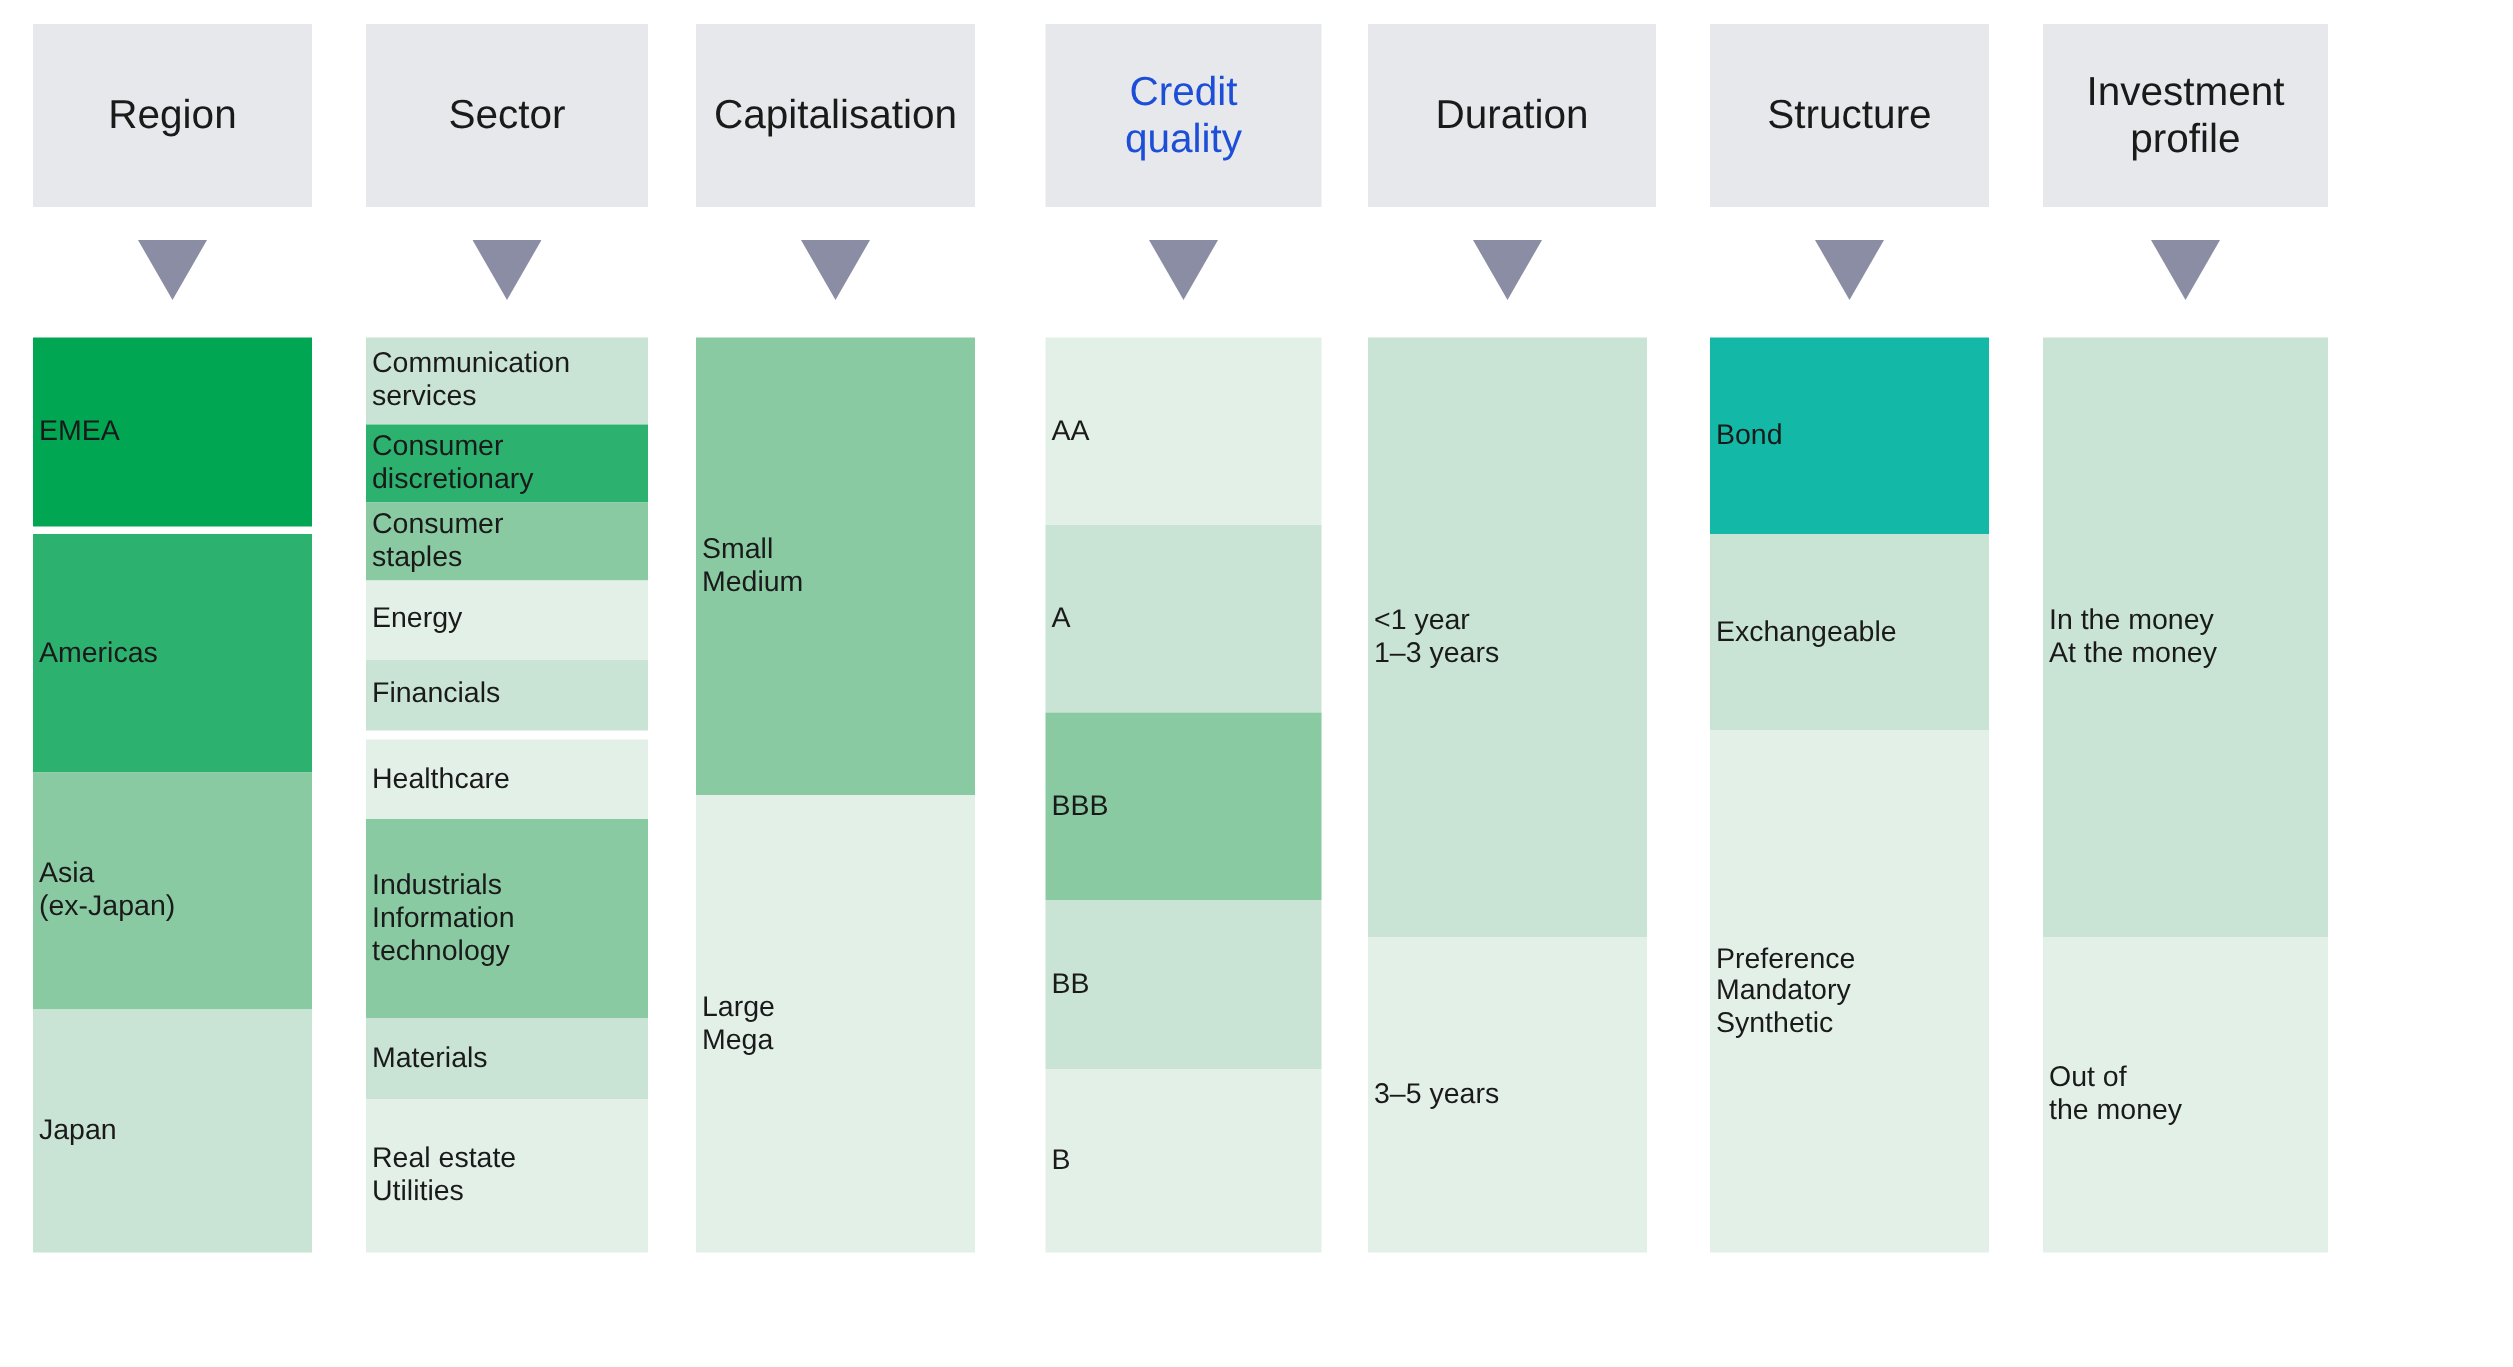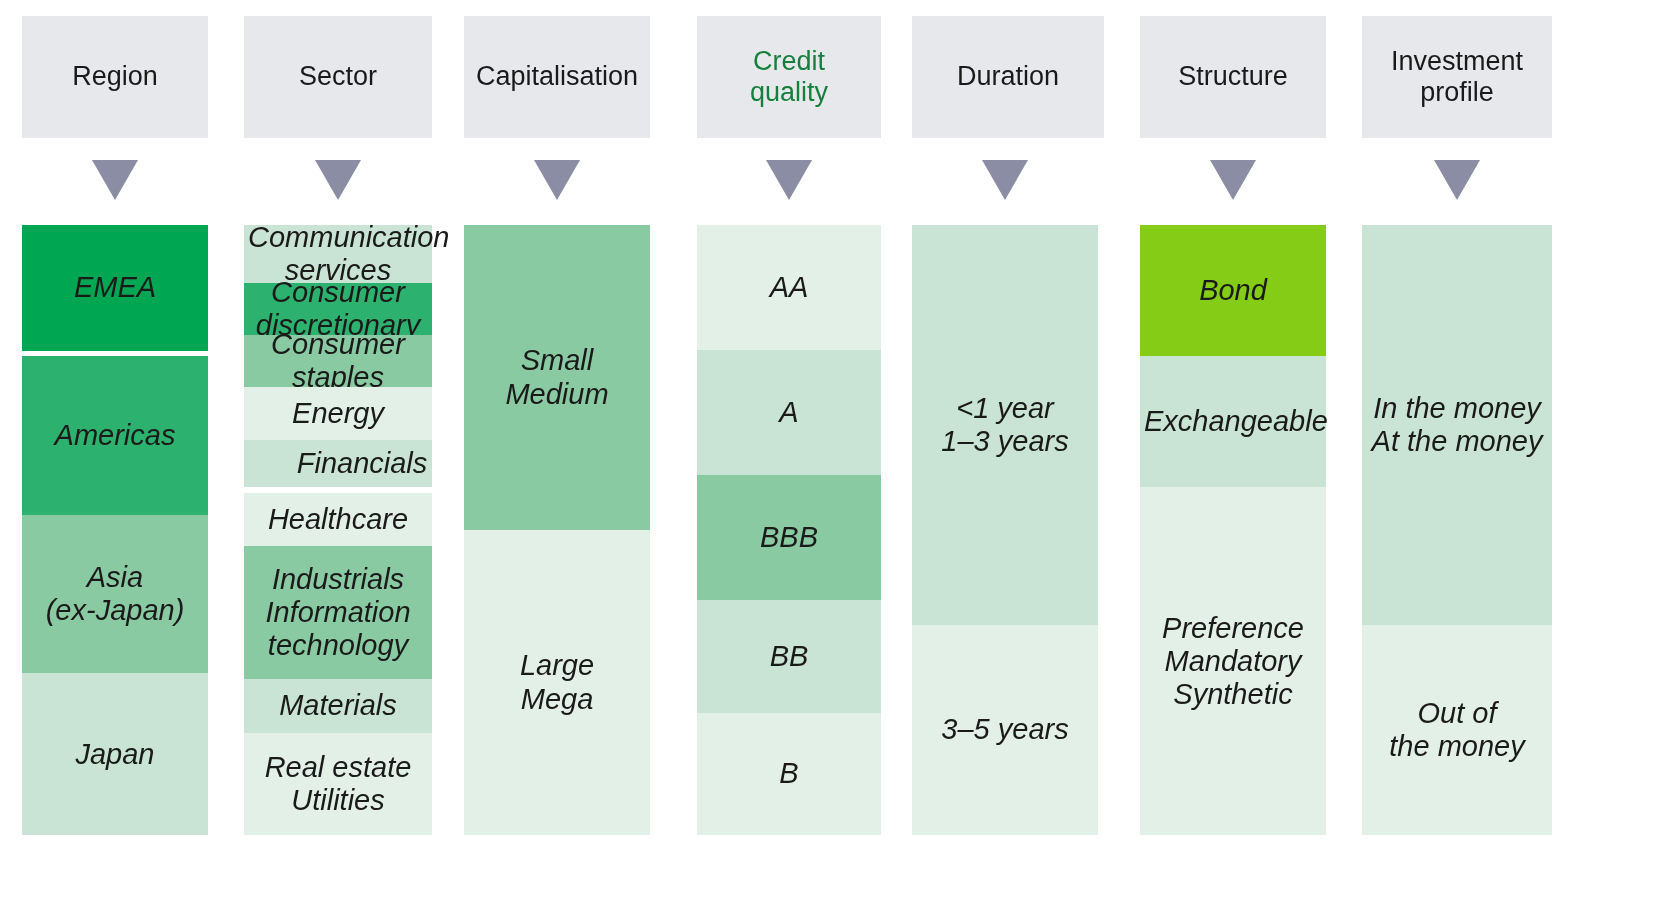--- a/index.html
+++ b/index.html
@@ -32,27 +32,25 @@
   .stack { position:relative; }
 
   .band {
     position:absolute; left:0; right:0;
     display:flex; flex-direction:column;
     align-items:center; justify-content:center;
   }
 
   .item {
     width:100%;
-    text-align:center;
-    font-size:29px;
+    font-size:19px;
     line-height:1.14;
     color:#1a1a1a;
     padding:0 4px;
     white-space:pre-line;
-    font-style:italic;
   }
 </style>
 </head>
 <body style="background: rgb(255, 255, 255);">
 
 <div id="board">
     <div class="column" style="left: 22px; width: 186px; height: 911px; padding-left: 34px;">
       <div class="header" style="position: absolute; top: 16px; left: 0px; width: 186px; height: 122px; background: rgb(231, 232, 236); color: rgb(26, 26, 26);">
         <span style="white-space: pre-line;">Region</span>
       </div>
@@ -95,21 +93,21 @@
           <div class="item">Consumer
 discretionary</div>
         </div>
         <div class="band" style="top: 109.8px; height: 51.85px; background: rgb(138, 202, 162);">
           <div class="item">Consumer
 staples</div>
         </div>
         <div class="band" style="top: 161.65px; height: 53.07px; background: rgb(227, 240, 231);">
           <div class="item">Energy</div>
         </div>
-        <div class="band" style="top: 214.72px; height: 47px; background: rgb(201, 228, 212); padding-left: 48px;">
+        <div class="band" style="top: 214.72px; height: 47px; background: rgb(201, 228, 212);">
           <div class="item">Financials</div>
         </div>
         <div class="band" style="top: 268.4px; height: 53.07px; background: rgb(227, 240, 231);">
           <div class="item">Healthcare</div>
         </div>
         <div class="band" style="top: 321.47px; height: 132.98px; background: rgb(138, 202, 162);">
           <div class="item">Industrials</div>
           <div class="item">Information
 technology</div>
         </div>
@@ -136,21 +134,21 @@
           <div class="item">Small</div>
           <div class="item">Medium</div>
         </div>
         <div class="band" style="top: 305px; height: 305px; background: rgb(227, 240, 231);">
           <div class="item">Large</div>
           <div class="item">Mega</div>
         </div>
       </div>
     </div>
     <div class="column" style="left: 697px; width: 184px; height: 911px;">
-      <div class="header" style="position: absolute; top: 16px; left: 0px; width: 184px; height: 122px; background: rgb(231, 232, 236); color: #15803d;">
+      <div class="header" style="position: absolute; top: 16px; left: 0px; width: 184px; height: 122px; background: rgb(231, 232, 236); color: #1d4ed8;">
         <span style="white-space: pre-line;">Credit
 quality</span>
       </div>
       <div class="arrow-wrap" style="position: absolute; top: 160px; left: 0px; width: 184px; height: 40px;">
         <svg class="arrow" width="46" height="40" viewBox="0 0 46 40" aria-hidden="true">
           <polygon points="0,0 46,0 23,40" fill="#8b8da4"></polygon>
         </svg>
       </div>
       <div class="stack" style="position: absolute; top: 225px; left: 0px; width: 184px; height: 610px;">
         <div class="band" style="top: 0px; height: 125.05px; background: rgb(227, 240, 231);">
@@ -192,21 +190,21 @@
     <div class="column" style="left: 1140px; width: 186px; height: 911px;">
       <div class="header" style="position: absolute; top: 16px; left: 0px; width: 186px; height: 122px; background: rgb(231, 232, 236); color: rgb(26, 26, 26);">
         <span style="white-space: pre-line;">Structure</span>
       </div>
       <div class="arrow-wrap" style="position: absolute; top: 160px; left: 0px; width: 186px; height: 40px;">
         <svg class="arrow" width="46" height="40" viewBox="0 0 46 40" aria-hidden="true">
           <polygon points="0,0 46,0 23,40" fill="#8b8da4"></polygon>
         </svg>
       </div>
       <div class="stack" style="position: absolute; top: 225px; left: 0px; width: 186px; height: 610px;">
-        <div class="band" style="top: 0px; height: 131.15px; background: #84cc16;">
+        <div class="band" style="top: 0px; height: 131.15px; background: #14b8a6;">
           <div class="item">Bond</div>
         </div>
         <div class="band" style="top: 131.15px; height: 131.15px; background: rgb(201, 228, 212);">
           <div class="item">Exchangeable</div>
         </div>
         <div class="band" style="top: 262.3px; height: 347.7px; background: rgb(227, 240, 231);">
           <div class="item">Preference</div>
           <div class="item">Mandatory</div>
           <div class="item">Synthetic</div>
         </div>

